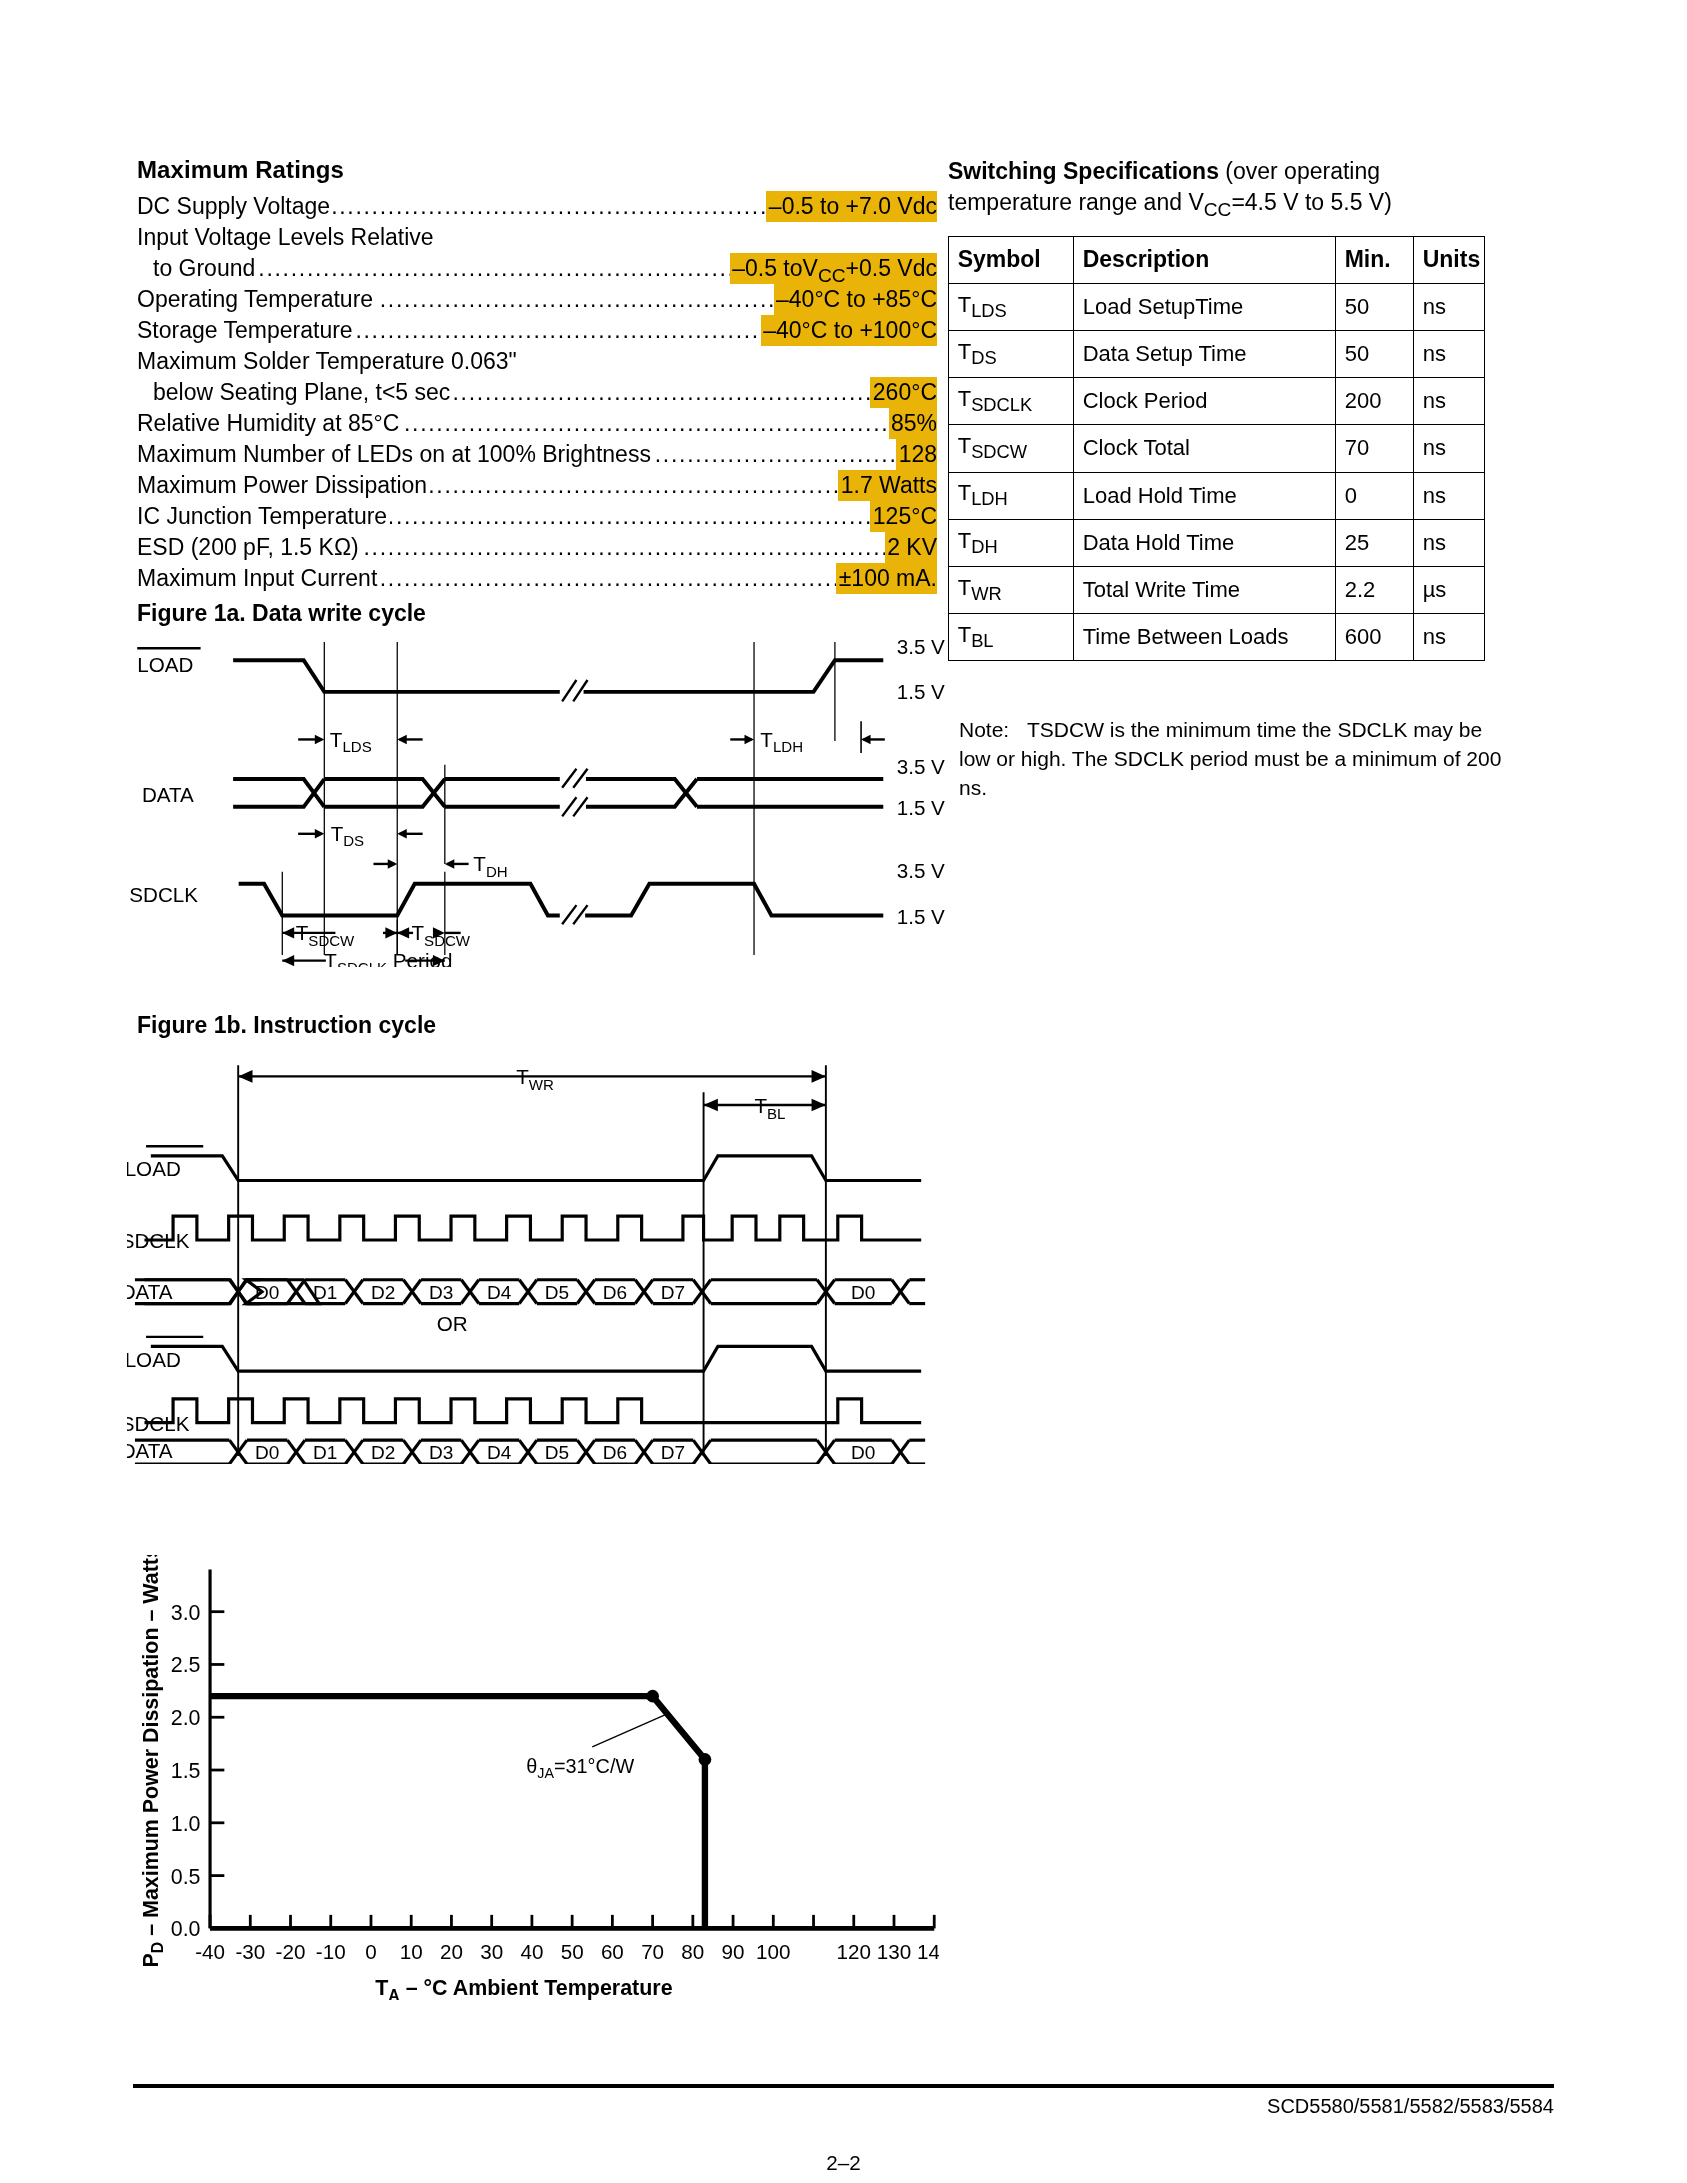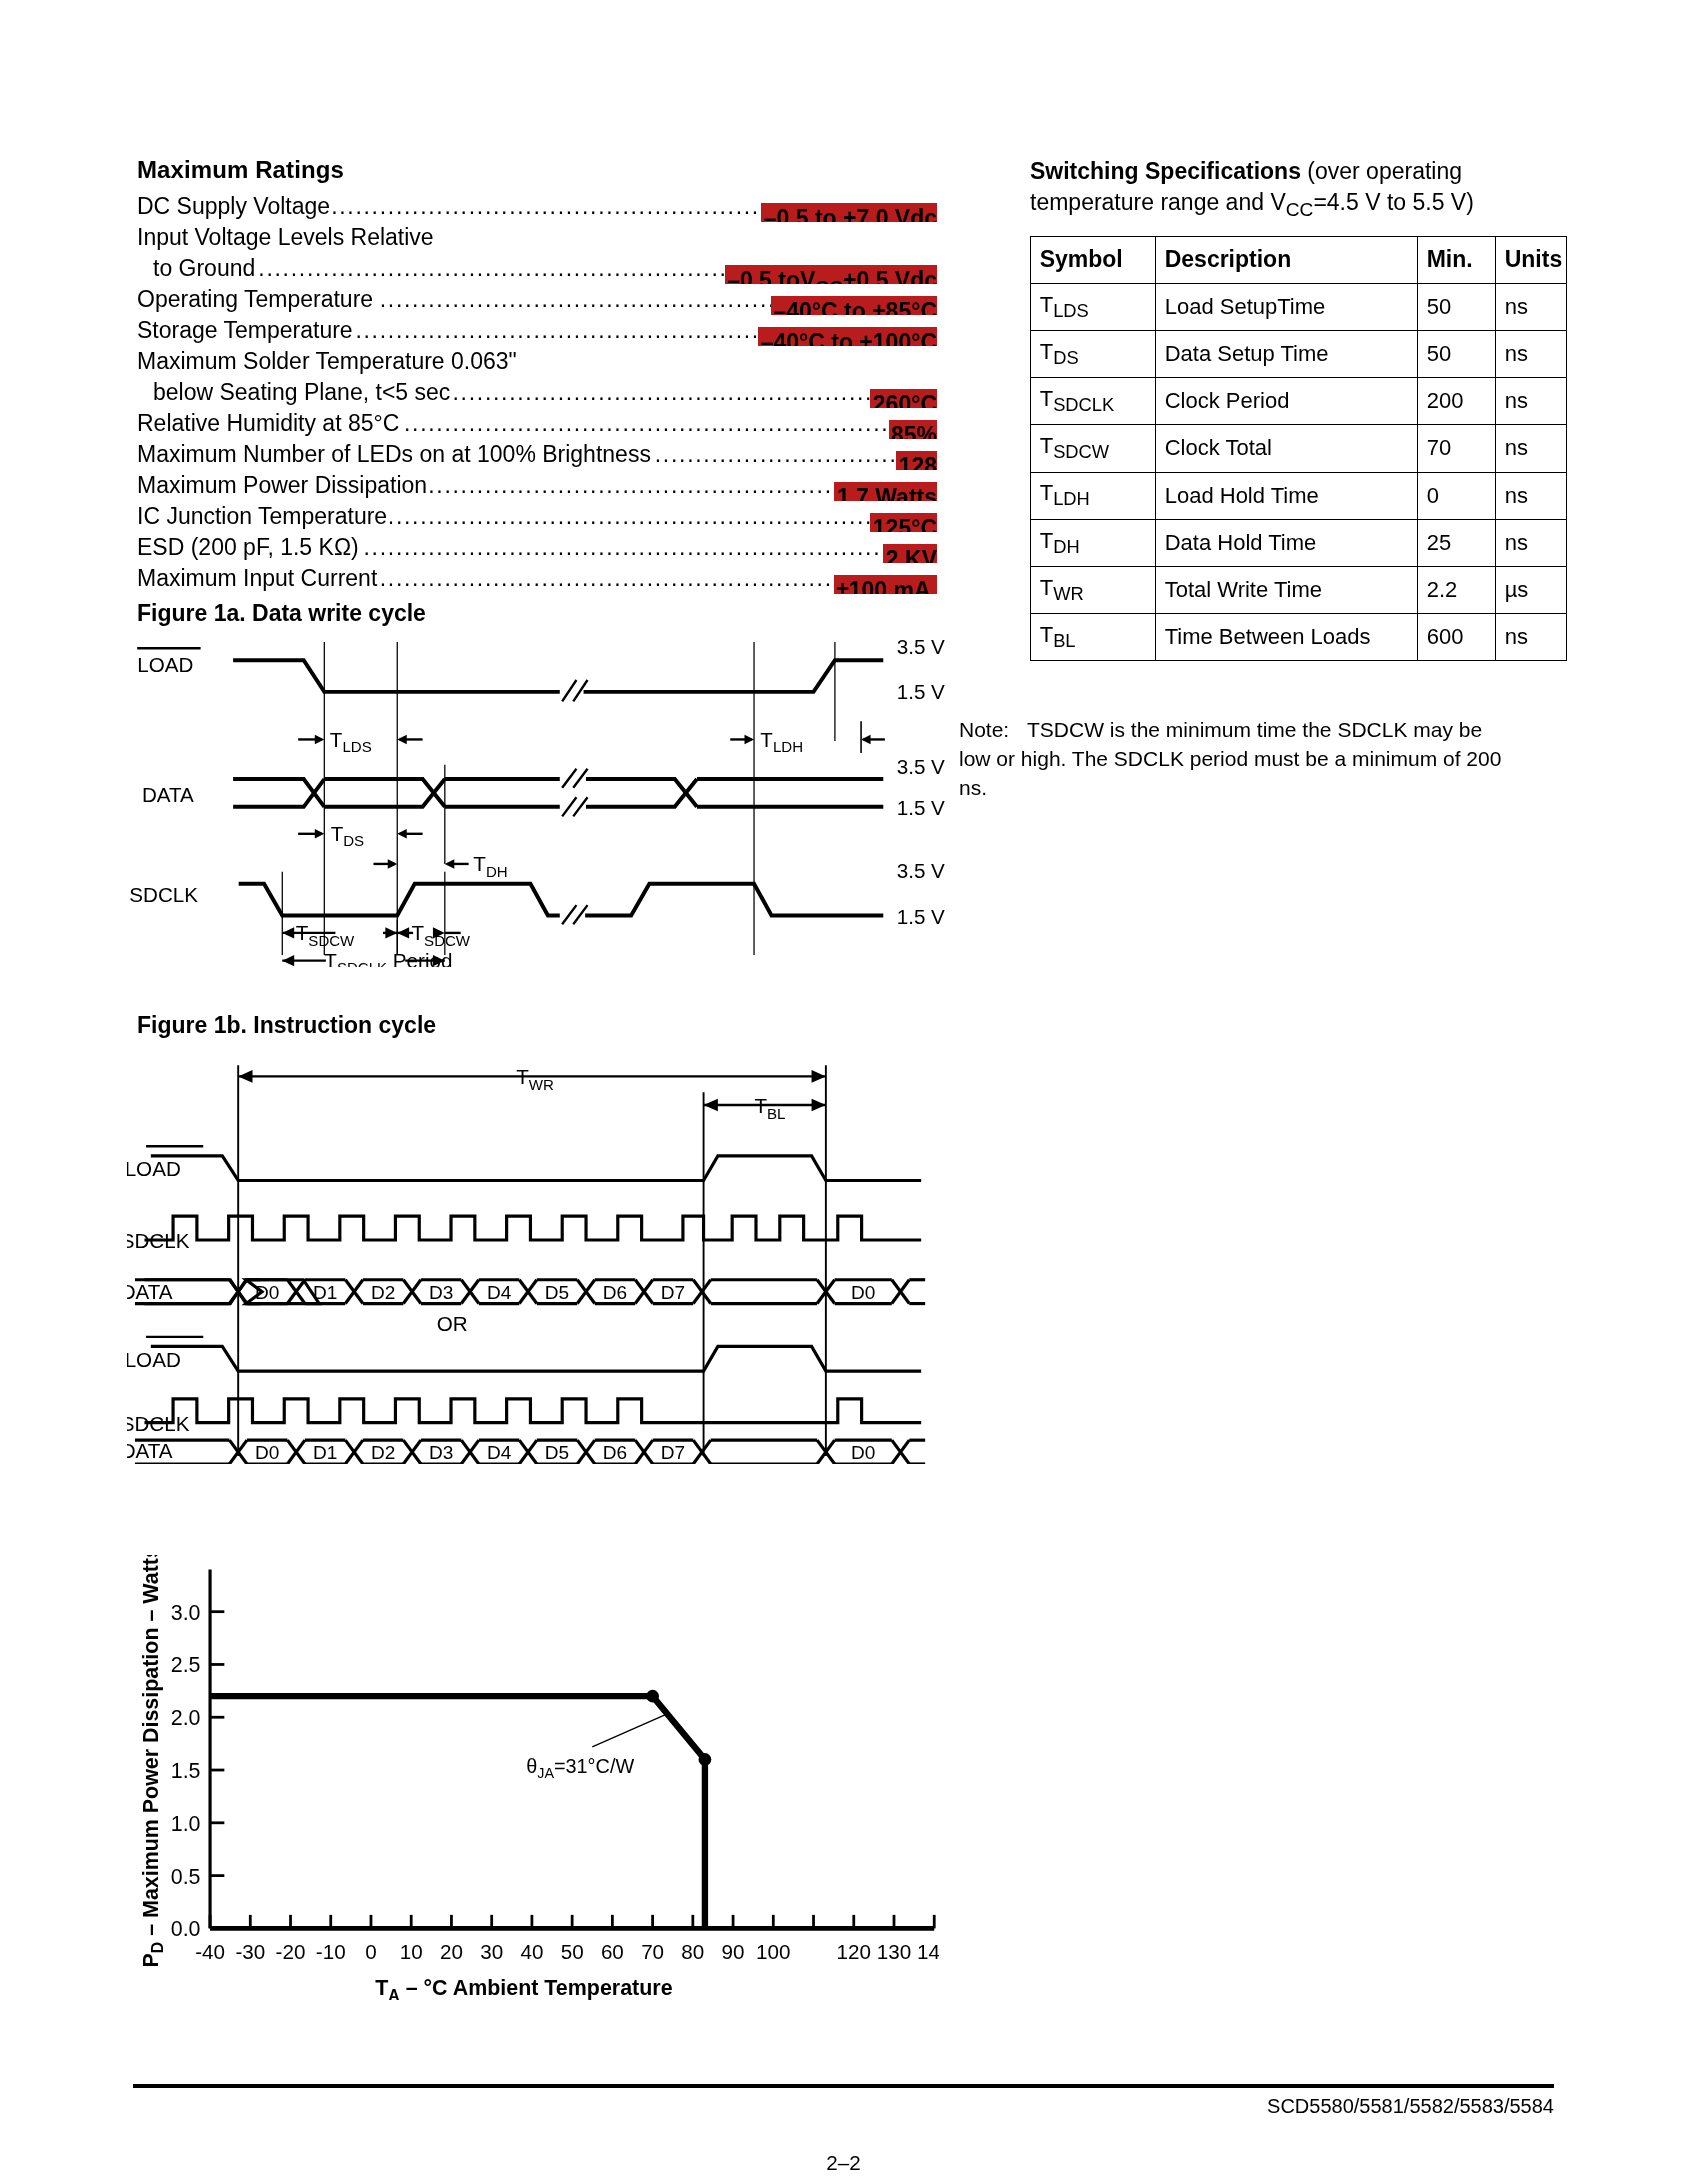--- a/index.html
+++ b/index.html
@@ -45,40 +45,39 @@
   .rating-row .rl {
     position: relative;
     z-index: 2;
     background: #fff;
     padding-right: 2.4px;
   }
   .rating-row .rl.indent { padding-left: 16px; }
   .rating-row .rv {
     position: absolute;
     right: 0;
-    top: 12px;
+    top: 0;
     z-index: 2;
-    background: #b91c1c;
+    background: #eab308;
     padding-left: 2.4px;
-    font-weight: bold;
   }
   .rating-row .dots {
     position: absolute;
     left: 0; right: 0; top: 0;
     z-index: 1;
     overflow: hidden;
     white-space: nowrap;
     letter-spacing: 1.7px;
     color: #000;
   }
 
   
   #switch-spec {
     position: absolute;
-    left: 1000px;
+    left: 918px;
     top: 113px;
     width: 537px;
     padding-left: 30px;
   }
   #switch-spec .ss-head {
     font-size: 23px;
     line-height: 31px;
     margin-bottom: 11px;
   }
   #switch-spec .ss-head b { font-weight: bold; }

